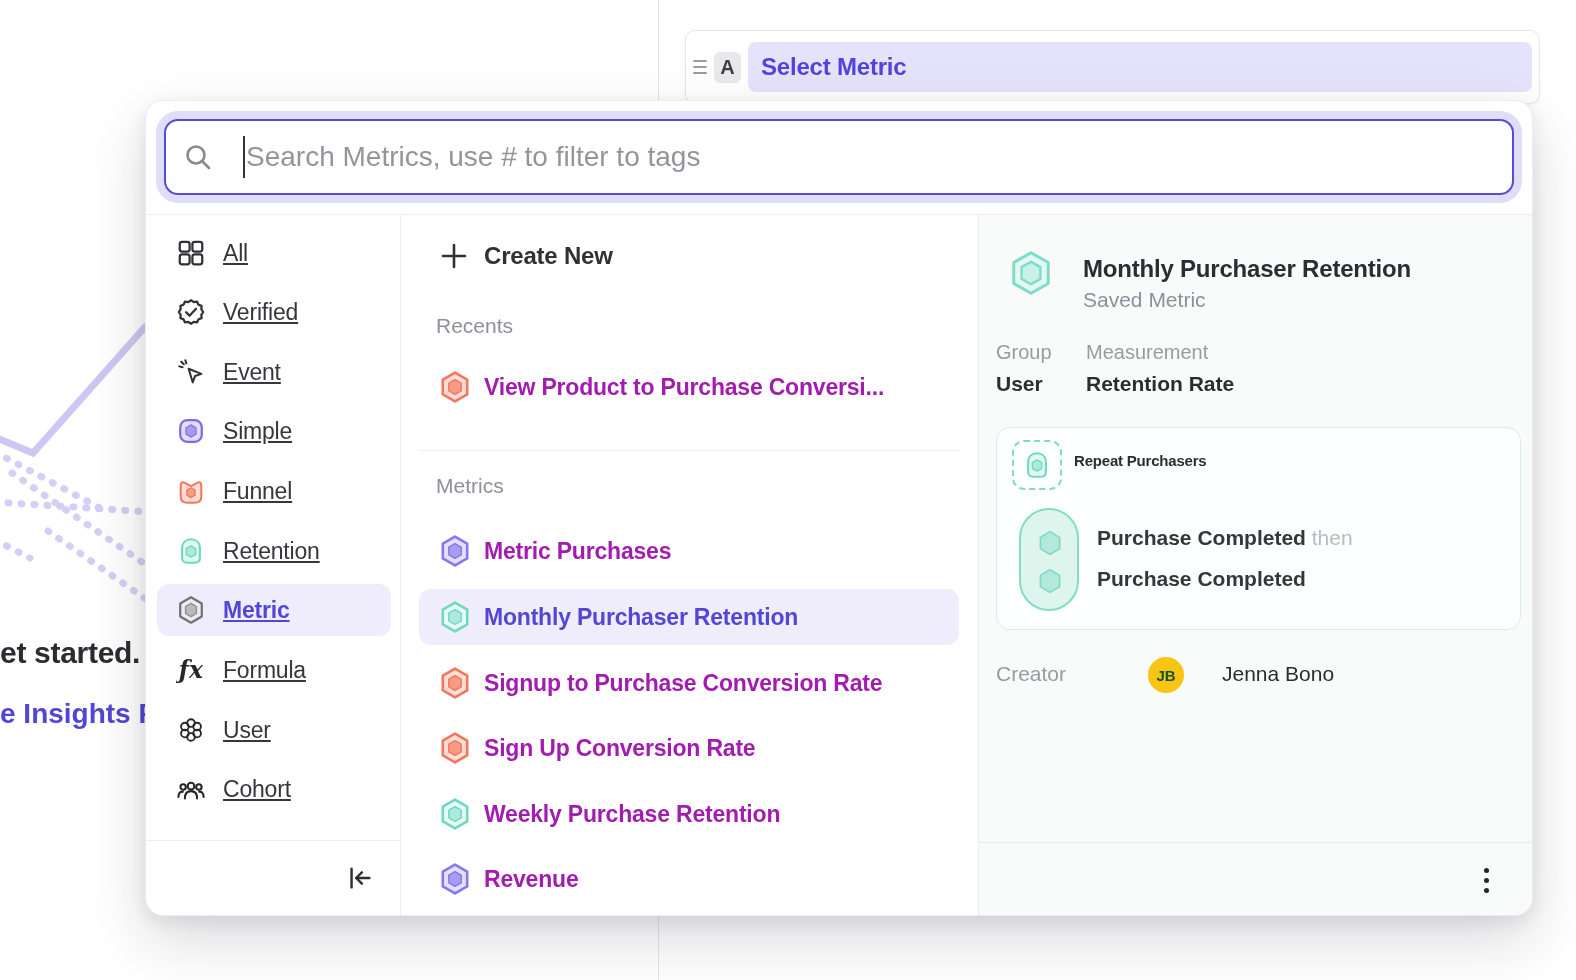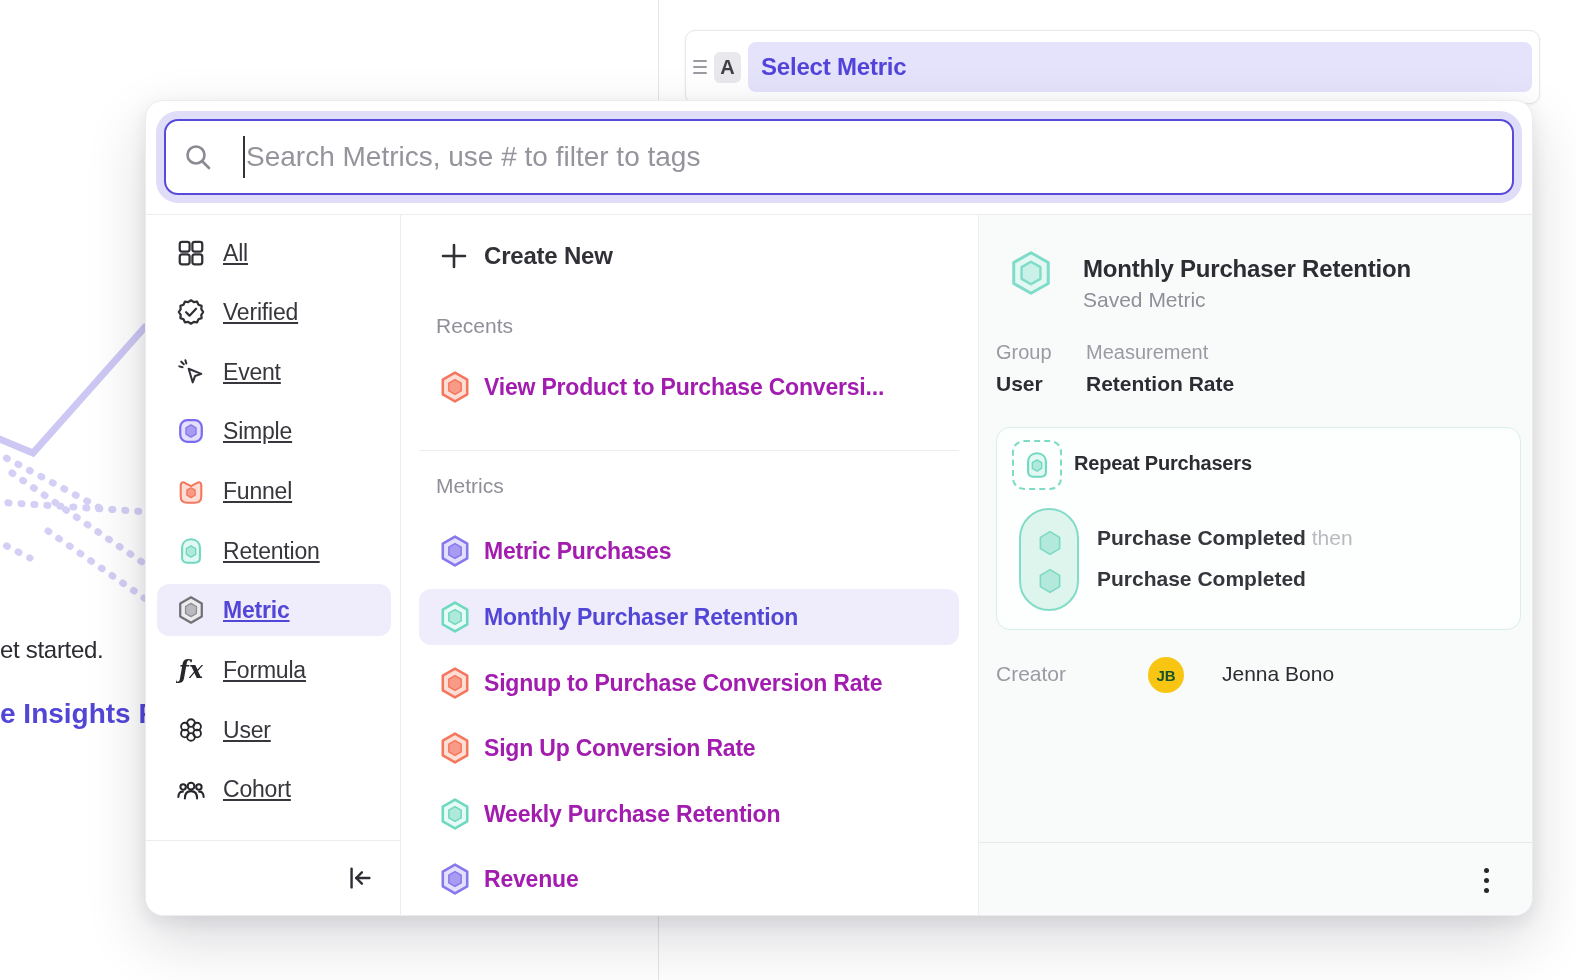--- a/index.html
+++ b/index.html
@@ -25,21 +25,21 @@
   html,body{width:1576px;height:980px;overflow:hidden;}
   body{
     font-family:"Liberation Sans", sans-serif;
     background:#ffffff;
     position:relative;
     color:var(--c-dark);
   }
   
   .page-vline{position:absolute;left:658px;top:0;width:1px;height:980px;background:#e4e4e8;}
   .decor{position:absolute;left:0;top:240px;width:500px;height:430px;}
-  .bg-started{position:absolute;left:0;top:636px;font-size:24px;font-weight:400;color:#2b2b31;letter-spacing:-0.3px;white-space:nowrap;}
+  .bg-started{position:absolute;left:0;top:636px;font-size:30px;font-weight:700;color:#2b2b31;letter-spacing:-0.3px;white-space:nowrap;}
   .bg-insights{position:absolute;left:0;top:698px;font-size:28px;font-weight:600;color:var(--c-accent);white-space:nowrap;}
   
   .metric-bar{position:absolute;left:685px;top:30px;width:855px;height:74px;background:#fff;border:1px solid #e8e8eb;border-radius:10px;box-shadow:0 1px 3px rgba(30,30,40,.06);display:flex;align-items:center;}
   .drag-handle{width:14px;margin-left:7px;display:flex;flex-direction:column;gap:4px;}
   .drag-handle i{display:block;height:2px;background:#9b9ba3;border-radius:1px;}
   .a-badge{margin-left:7px;width:27px;height:31px;background:#e9e9ed;border-radius:6px;display:flex;align-items:center;justify-content:center;font-size:20px;font-weight:700;color:#3f3f46;}
   .select-field{margin-left:7px;flex:1;height:50px;margin-right:7px;background:var(--c-accent_field);border-radius:8px;display:flex;align-items:center;padding-left:13px;font-size:24px;font-weight:600;color:#5243da;letter-spacing:-0.2px;}
   
   .modal{position:absolute;left:145px;top:100px;width:1388px;height:816px;background:#fff;border:1px solid #ececf0;border-radius:18px;box-shadow:0 24px 60px rgba(25,25,45,.16),0 6px 18px rgba(25,25,45,.08);}
   .search-ring{position:absolute;left:10px;top:10px;right:10px;height:92px;background:#e0ddf9;border-radius:22px;padding:8px;}
@@ -71,21 +71,21 @@
   .list-divider{position:absolute;left:18px;top:235px;width:540px;height:1px;background:var(--c-border);}
   
   .details{position:relative;flex:1;background:var(--c-panel_bg);}
   .d-icon{position:absolute;left:28px;top:34px;}
   .d-title{position:absolute;left:104px;top:40px;font-size:24px;font-weight:700;color:var(--c-dark);letter-spacing:-0.2px;}
   .d-subtitle{position:absolute;left:104px;top:73px;font-size:21px;color:var(--c-gray);}
   .d-label{position:absolute;top:126px;font-size:20px;font-weight:500;color:#9a9aa3;}
   .d-value{position:absolute;top:157px;font-size:21px;font-weight:600;color:var(--c-dark);}
   .d-card{position:absolute;left:17px;top:212px;width:525px;height:203px;background:#fdfffe;border:1.5px solid #d7efe8;border-radius:14px;}
   .dashed-ic{position:absolute;left:15px;top:12px;width:50px;height:50px;border:2px dashed #7edcc6;border-radius:12px;display:flex;align-items:center;justify-content:center;}
-  .card-title{position:absolute;left:77px;top:24px;font-size:20px;font-weight:700;color:var(--c-dark);letter-spacing:-0.2px;}
+  .card-title{position:absolute;left:77px;top:24px;font-size:15px;font-weight:700;color:var(--c-dark);letter-spacing:-0.2px;}
   .steps-pill{position:absolute;left:22px;top:80px;width:60px;height:103px;background:#def5ee;border:2px solid #83dcc8;border-radius:30px;}
   .steps-pill svg{position:absolute;left:15px;}
   .step-line1{position:absolute;left:100px;top:98px;font-size:21px;font-weight:700;color:#35353c;}
   .step-line1 .then{font-weight:400;color:#b9b9c0;}
   .step-line2{position:absolute;left:100px;top:139px;font-size:21px;font-weight:700;color:#35353c;}
   .creator-label{position:absolute;left:17px;top:447px;font-size:21px;color:#9a9aa3;}
   .avatar{position:absolute;left:169px;top:442px;width:36px;height:36px;border-radius:50%;background:var(--c-avatar_yellow);display:flex;align-items:center;justify-content:center;font-size:15px;font-weight:700;color:#14532d;}
   .creator-name{position:absolute;left:221px;top:447px;font-size:21px;font-weight:500;color:var(--c-dark);margin-left:22px;}
   .d-footer{position:absolute;left:0;right:0;bottom:0;height:73px;border-top:1px solid #e6eae8;}
   .kebab{position:absolute;right:36px;top:20px;width:20px;height:34px;display:flex;flex-direction:column;align-items:center;justify-content:center;gap:5px;cursor:pointer;}

